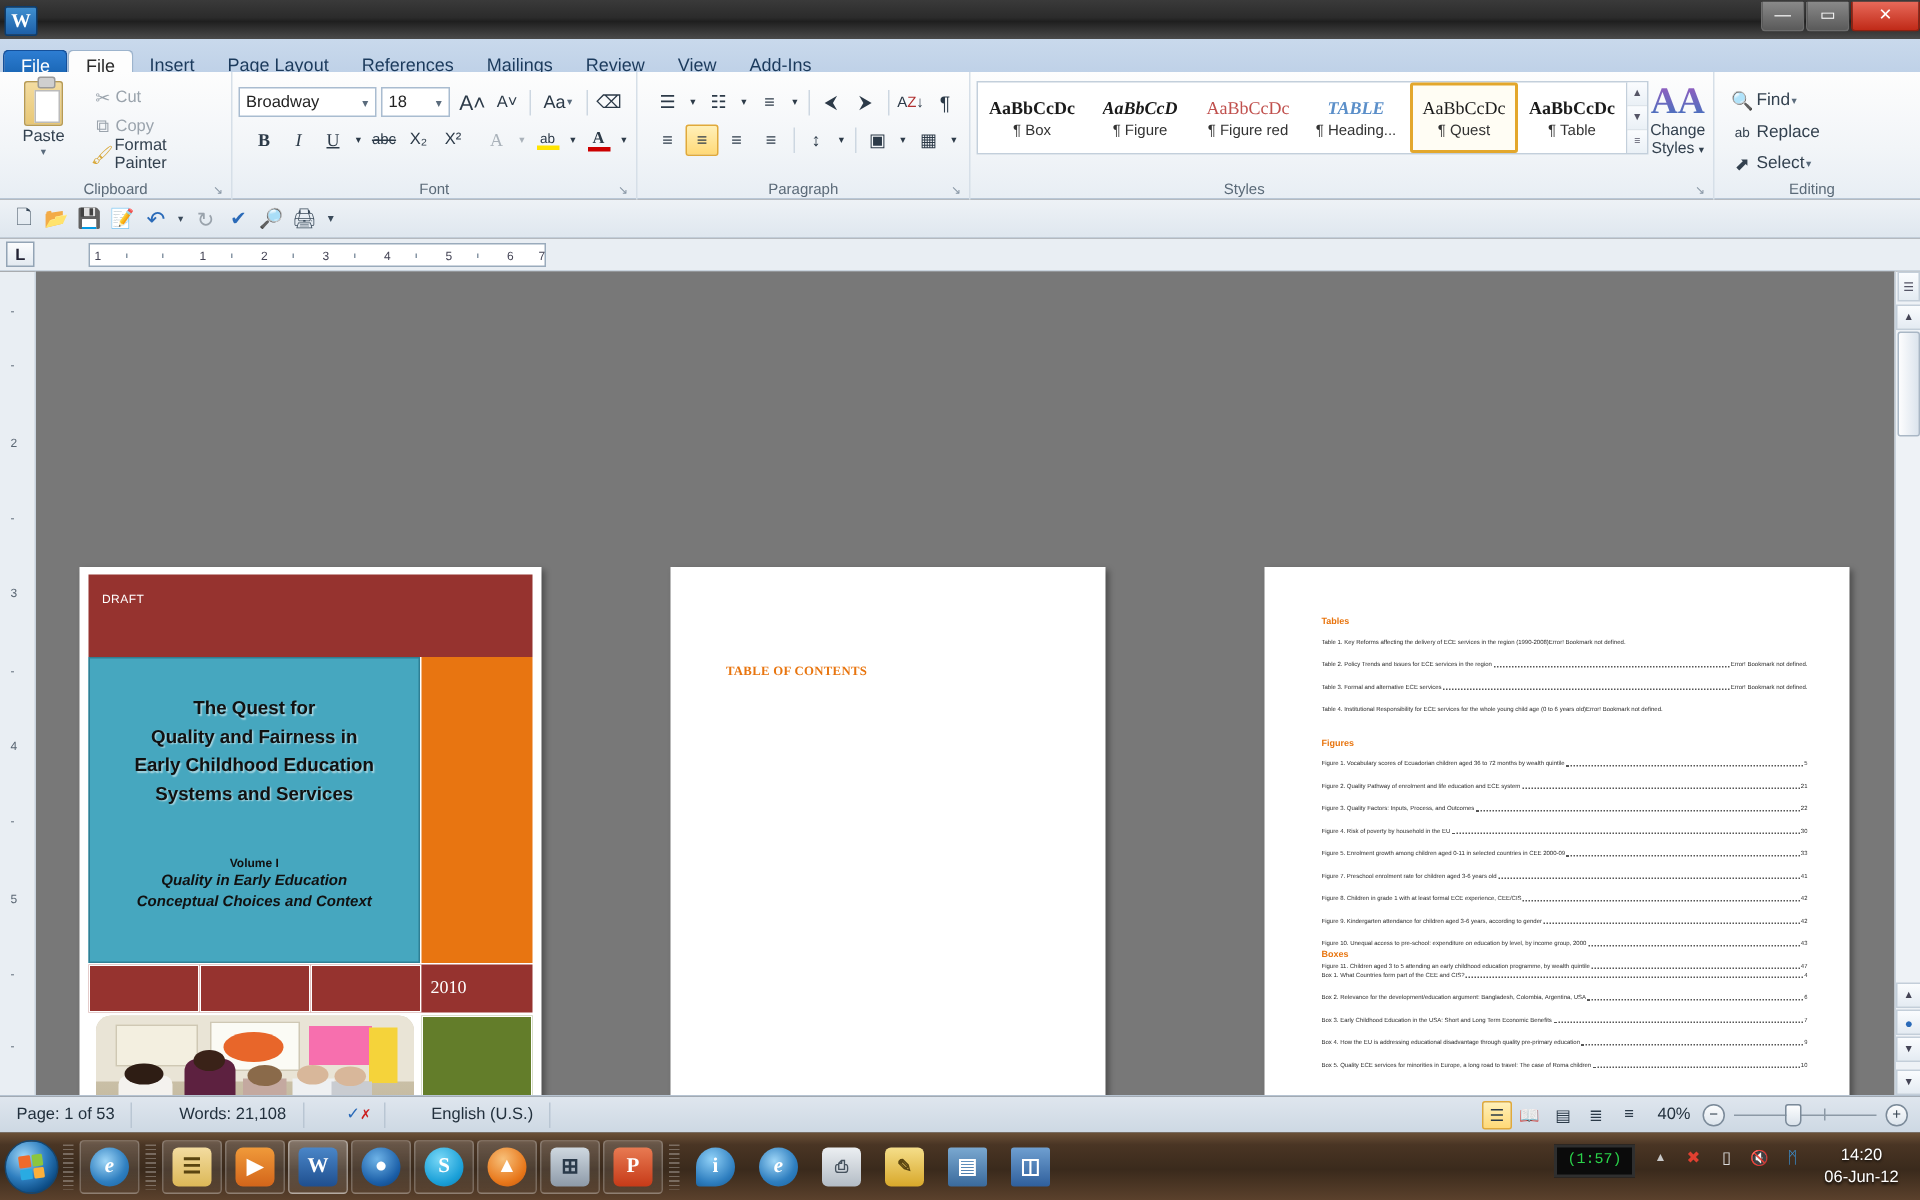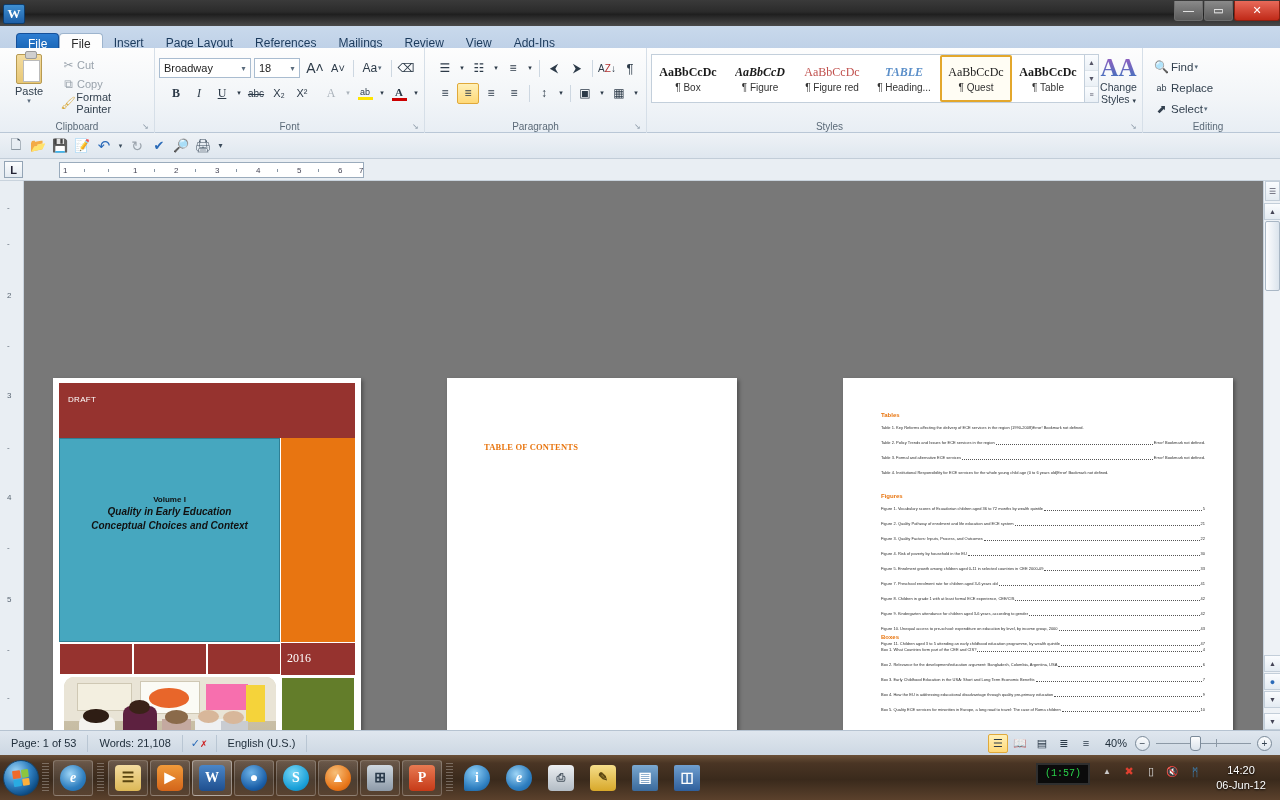--- a/index.html
+++ b/index.html
@@ -33,21 +33,21 @@
     border-radius:0 0 3px 3px;
     background:linear-gradient(to bottom,#8a8a8a,#5a5a5a);
     color:#fff; font-size:11px; text-align:center; line-height:18px;
   }
   .win-btn.close { width:46px; background:linear-gradient(to bottom,#e86a5a,#c02a18); border-color:#8d2010;}
 
   
   .tabstrip {
     position:absolute; left:0; top:26px; width:1280px; height:28px;
     background:linear-gradient(to bottom,#c9d9ec,#bccfe6);
-    display:flex; align-items:flex-end; padding-left:16px;
+    display:flex; align-items:flex-end; padding-left:2px;
   }
   .tab {
     height:21px; padding:0 11px; font-size:12px; color:#1b3a5c;
     line-height:21px; border-radius:4px 4px 0 0;
   }
   .tab.file {
     background:linear-gradient(to bottom,#2d7dd2,#1560ad); color:#fff;
     font-weight:normal; border:1px solid #15509a; border-bottom:none;
   }
   .tab.active { background:#fdfdfd; border:1px solid #9db4cd; border-bottom:1px solid #fdfdfd; color:#2b2b2b; }
@@ -208,21 +208,21 @@
     background:linear-gradient(to bottom,#fafcfe,#e4ebf2);border:1px solid #c3ced9;}
   .rs-thumb{position:absolute;left:1px;top:40px;width:15px;height:70px;border:1px solid #a9b7c5;
     background:linear-gradient(to right,#fdfdfe,#dbe4ed);border-radius:2px;}
   .rs-extra{position:absolute;left:1px;top:0px;width:15px;height:20px;border:1px solid #c3ced9;background:linear-gradient(to bottom,#fafcfe,#e4ebf2);
     display:flex;align-items:center;justify-content:center;font-size:8px;color:#556;}
 
   
   .status{
     position:absolute;left:0;top:730px;width:1280px;height:25px;
     background:linear-gradient(to bottom,#dfe6ee,#cdd8e3);
-    border-top:1px solid #b6c3d1;display:flex;align-items:center;font-size:11px;color:#22303d;
+    border-top:1px solid #b6c3d1;display:flex;align-items:center;font-size:11px;color:#22303d;gap:20px;
   }
   .st-item{padding:0 11px;border-right:1px solid #b9c6d3;height:17px;line-height:17px;}
   .st-right{margin-left:auto;display:flex;align-items:center;padding-right:8px;}
   .vbtn{width:20px;height:19px;display:flex;align-items:center;justify-content:center;margin:0 1px;
     font-size:11px;color:#2b3a48;border:1px solid transparent;border-radius:2px;}
   .vbtn.sel{background:linear-gradient(to bottom,#fff0b8,#ffd978);border-color:#e0a93a;}
   .zoomlbl{font-size:11px;padding:0 8px;}
   .zcirc{width:15px;height:15px;border-radius:50%;border:1px solid #7b8a99;background:linear-gradient(to bottom,#fbfcfd,#dde5ed);
     font-size:10px;line-height:13px;text-align:center;color:#33414f;}
   .ztrack{width:95px;height:1px;background:#8c99a6;margin:0 6px;position:relative;}
@@ -510,32 +510,38 @@
       <span class="vn" style="top:464px">-</span>
     <span class="vn" style="top:512px">-</span>
   </div>
 
   <div class="page cover">
     <div class="cv-inner">
       <div class="cv-draft">
         <span>DRAFT</span>
       </div>
       <div class="cv-teal">
+        <div class="cv-title">
+          <div>The Quest for</div>
+          <div>Quality and Fairness in</div>
+          <div>Early Childhood Education</div>
+          <div>Systems and Services</div>
+        </div>
         <div class="cv-vol">Volume I</div>
         <div class="cv-sub">
           <div>Quality in Early Education</div>
           <div>Conceptual Choices and Context</div>
         </div>
       </div>
       <div class="cv-orange"></div>
       <div class="cv-band">
         <div class="cv-bc"></div>
         <div class="cv-bc"></div>
         <div class="cv-bc"></div>
-        <div class="cv-year">2016</div>
+        <div class="cv-year">2010</div>
       </div>
       <div class="cv-photo">
         <div class="ph-wall"></div>
           <div class="ph-p1"></div>
           <div class="ph-p2"></div>
           <div class="ph-p2i"></div>
         <div class="ph-p3"></div>
           <div class="ph-p4"></div>
         <div class="ph-teach"></div>
           <div class="ph-teachh"></div>

